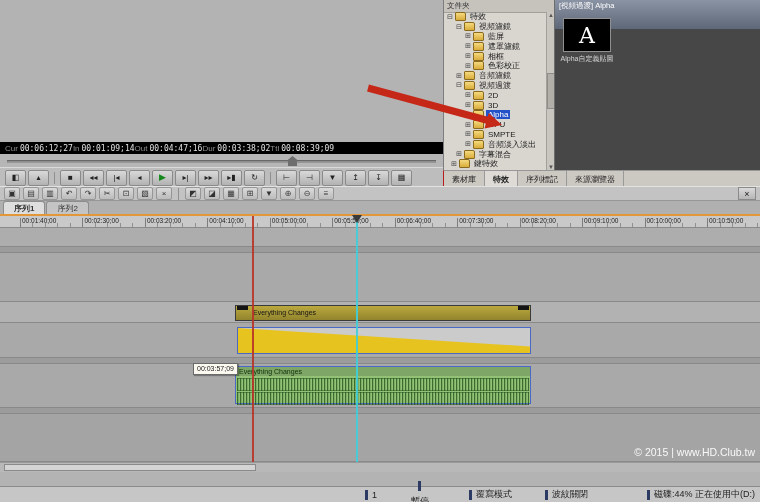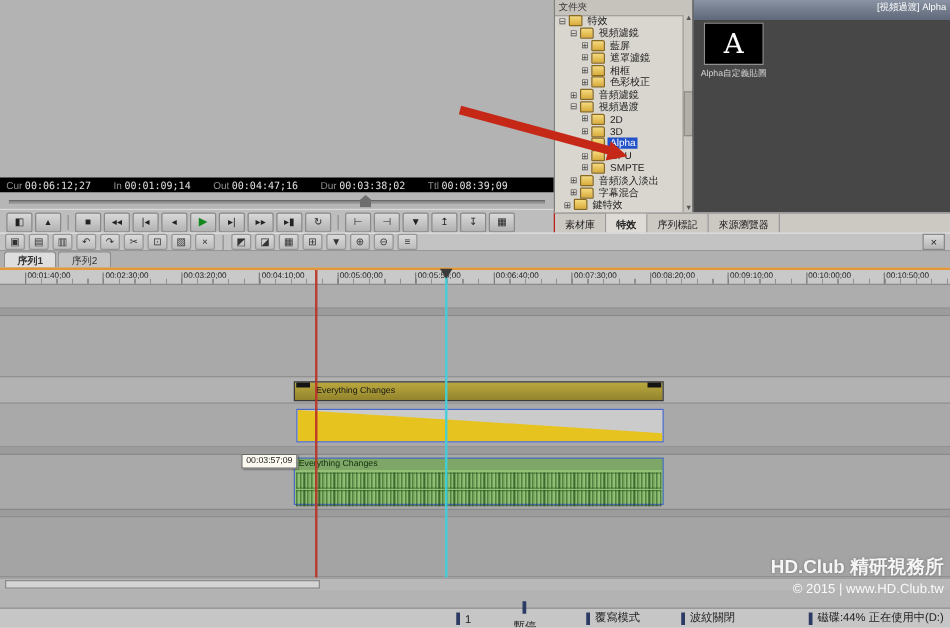--- a/index.html
+++ b/index.html
@@ -5,21 +5,21 @@
   html,body{margin:0;padding:0;}
   #app{position:relative;width:760px;height:502px;background:#b3b3b3;
        font-family:"Liberation Sans",sans-serif;overflow:hidden;-webkit-font-smoothing:antialiased;}
 
   
   .monitor{position:absolute;left:0;top:0;width:443px;height:142px;background:#000;}
   .safe-rect{position:absolute;left:27px;top:6px;width:388px;height:123px;border:1px solid #3947b8;}
   .numbers{position:absolute;left:50px;top:10px;font-family:"DejaVu Serif",serif;font-weight:bold;
            font-size:63px;letter-spacing:5px;color:#dedede;text-shadow:0 0 1px #777;}
   .tc-bar{position:absolute;left:0;top:142px;width:443px;height:12px;background:#000;display:flex;
-          align-items:center;gap:18px;padding-left:5px;font-size:8px;}
+          align-items:center;gap:0;padding-left:5px;font-size:8px;}
   .tc-item{display:flex;gap:2px;align-items:center;}
   .tc-label{color:#8f8f8f;}
   .tc-value{color:#e0e0e0;font-family:"DejaVu Sans Mono",monospace;}
 
   
   .scrub{position:absolute;left:0;top:154px;width:443px;height:13px;background:#b6b6b6;border-bottom:1px solid #9a9a9a;}
   .scrub-track{position:absolute;left:7px;right:7px;top:6px;height:3px;background:#969696;
                box-shadow:inset 0 1px 1px rgba(0,0,0,.35);}
   .scrub-thumb{position:absolute;left:288px;top:2px;width:9px;height:10px;background:#6e6e6e;
                clip-path:polygon(50% 0,100% 38%,100% 100%,0 100%,0 38%);}
@@ -44,21 +44,21 @@
            border-radius:1px 2px 1px 1px;margin:0 2px 0 1px;flex:0 0 auto;}
   .tlabel{padding:0 2px;}
   .tlabel.sel{background:#2351c8;color:#fff;}
   .tree-scroll{position:absolute;right:0;top:12px;width:8px;bottom:0;background:#c9c6c0;border-left:1px solid #a2a09a;
                display:flex;flex-direction:column;justify-content:space-between;align-items:center;font-size:6px;color:#555;}
   .tree-scroll-thumb{width:6px;height:34px;background:#b2afa9;border:1px solid #8f8d87;}
 
   
   .viewer-panel{position:absolute;left:554px;top:0;width:206px;height:170px;background:#474747;border-left:1px solid #6d6d6d;}
   .viewer-title{height:12px;background:linear-gradient(#8a93a3,#5f6878);color:#fff;font-size:7.5px;
-                padding:1px 4px 3px;white-space:nowrap;text-align:right;}
+                padding:1px 4px 16px;white-space:nowrap;}
   .thumb{position:absolute;left:8px;top:18px;width:46px;height:32px;background:#000;border:1px solid #909090;
          display:flex;align-items:center;justify-content:center;}
   .thumb-letter{font-family:"DejaVu Serif",serif;font-size:22px;color:#fff;}
   .thumb-label{position:absolute;left:0;top:54px;width:64px;text-align:center;font-size:7px;color:#d6d6d6;}
 
   
   .panel-tabs{position:absolute;left:443px;top:170px;width:317px;height:16px;background:#ccc9c3;
               border-top:1px solid #979797;border-left:1px solid #b91c1c;display:flex;align-items:stretch;}
   .ptab{display:flex;align-items:center;padding:0 8px;font-size:8px;color:#222;border-right:1px solid #9a9a9a;}
   .ptab.active{background:#dedbd6;font-weight:bold;}
@@ -249,21 +249,21 @@
         <div class="trow2" style="padding-left: 20px;">
           <span class="texp">⊞</span>
           <span class="tfolder"></span>
           <span class="tlabel">GPU</span>
         </div>
         <div class="trow2" style="padding-left: 20px;">
           <span class="texp">⊞</span>
           <span class="tfolder"></span>
           <span class="tlabel">SMPTE</span>
         </div>
-        <div class="trow2" style="padding-left: 11px;">
+        <div class="trow2" style="padding-left: 11px; justify-content: center;">
           <span class="texp">⊞</span>
           <span class="tfolder"></span>
           <span class="tlabel">音頻淡入淡出</span>
         </div>
         <div class="trow2" style="padding-left: 11px;">
           <span class="texp">⊞</span>
           <span class="tfolder"></span>
           <span class="tlabel">字幕混合</span>
         </div>
         <div class="trow2" style="padding-left: 6px;">
@@ -404,21 +404,20 @@
         <span class="segbar"></span>
         <span class="segtext">波紋關閉</span>
       </div>
       <div class="seg seg-disk-usage">
         <span class="segbar"></span>
         <span class="segtext">磁碟:44% 正在使用中(D:)</span>
       </div>
     </div>
 
   <div class="wm">
-    <div class="wm1">HD.Club 精研視務所</div>
     <div class="wm2">© 2015 | www.HD.Club.tw</div>
   </div>
 
   <svg class="arrow-svg" width="150" height="60" viewBox="0 0 150 60">
     <line x1="6" y1="10" x2="126" y2="42.5" stroke="#c62818" stroke-width="7"></line>
     <polygon points="140,47 122.5,50.4 126.7,35" fill="#c62818"></polygon>
   </svg>
 
 </div>
 

